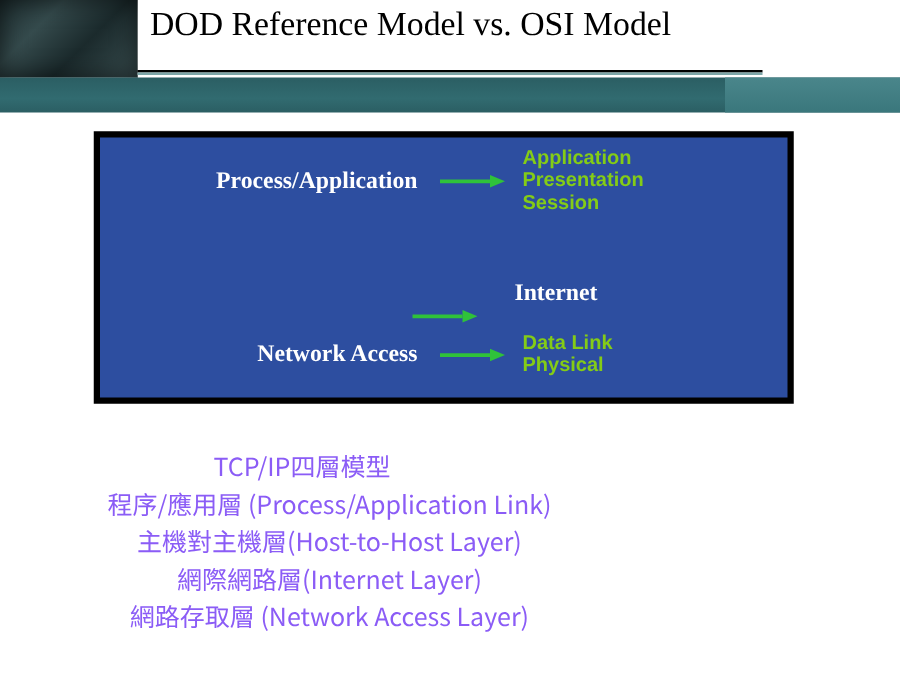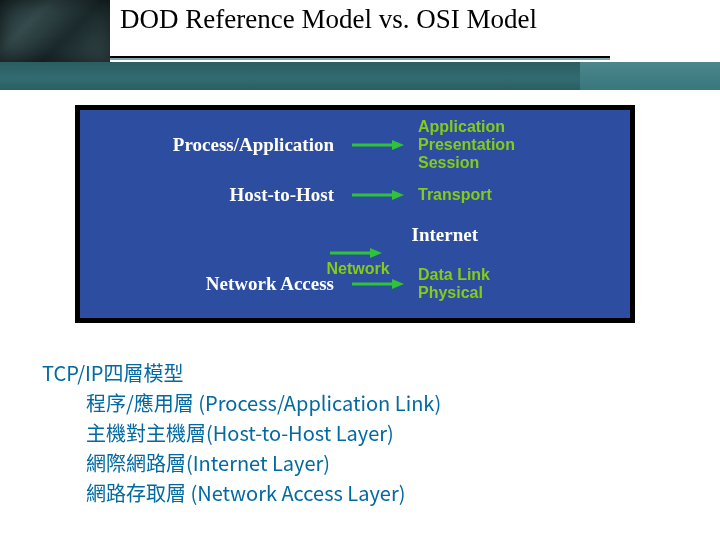--- a/index.html
+++ b/index.html
@@ -119,22 +119,23 @@
     font-size: 16px;
     line-height: 1.12;
     padding-left: 6px;
   }
   .summary {
     position: absolute;
     top: 358px;
     left: 42px;
     font-family: "Noto Sans CJK TC","Microsoft JhengHei","PMingLiU","SimSun",monospace;
     font-size: 20px;
-    color: #0369a1;
+    color: #8b5cf6;
     line-height: 1.5;
+    text-align: center;
   }
   .summary .indent {
     margin-left: 44px;
   }
 </style>
 </head>
 <body>
 
 <div class="slide">
 
@@ -154,40 +155,29 @@
           <svg width="54" height="14">
               <line x1="2" y1="7" x2="42" y2="7" stroke="#2fc23a" stroke-width="3"></line>
               <polygon points="42,2 54,7 42,12" fill="#2fc23a"></polygon>
             </svg>
         </div>
         <div class="right-col" style="white-space:pre-line;">Application
 Presentation
 Session</div>
       </div>
 
-      <div class="row" style="top:74px;">
-        <div class="left-col">Host-to-Host</div>
-        <div class="arrow">
-          <svg width="54" height="14">
-              <line x1="2" y1="7" x2="42" y2="7" stroke="#2fc23a" stroke-width="3"></line>
-              <polygon points="42,2 54,7 42,12" fill="#2fc23a"></polygon>
-            </svg>
-        </div>
-        <div class="right-col">Transport</div>
-      </div>
 
       <div class="row" style="top:114px;flex-direction:column;">
         <div class="left-col">Internet</div>
         <div class="arrow">
           <svg width="54" height="14">
               <line x1="2" y1="7" x2="42" y2="7" stroke="#2fc23a" stroke-width="3"></line>
               <polygon points="42,2 54,7 42,12" fill="#2fc23a"></polygon>
             </svg>
         </div>
-        <div class="right-col">Network</div>
       </div>
 
       <div class="row" style="top:156px;">
         <div class="left-col">Network Access</div>
         <div class="arrow">
           <svg width="54" height="14">
               <line x1="2" y1="7" x2="42" y2="7" stroke="#2fc23a" stroke-width="3"></line>
               <polygon points="42,2 54,7 42,12" fill="#2fc23a"></polygon>
             </svg>
         </div>

